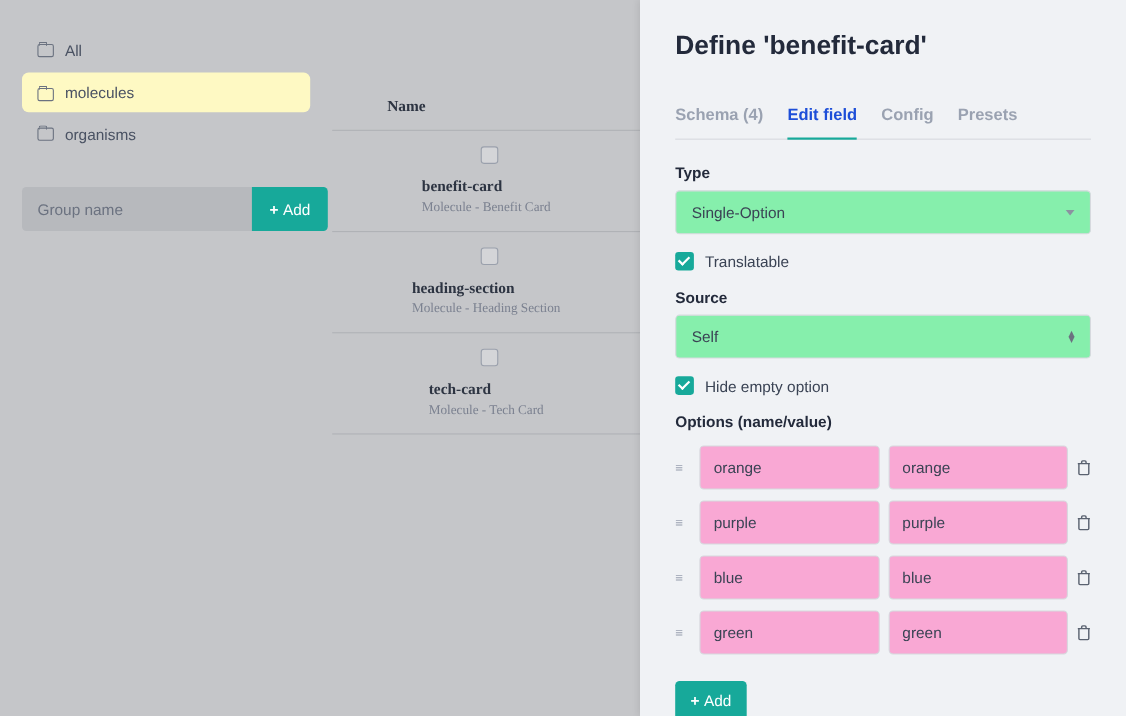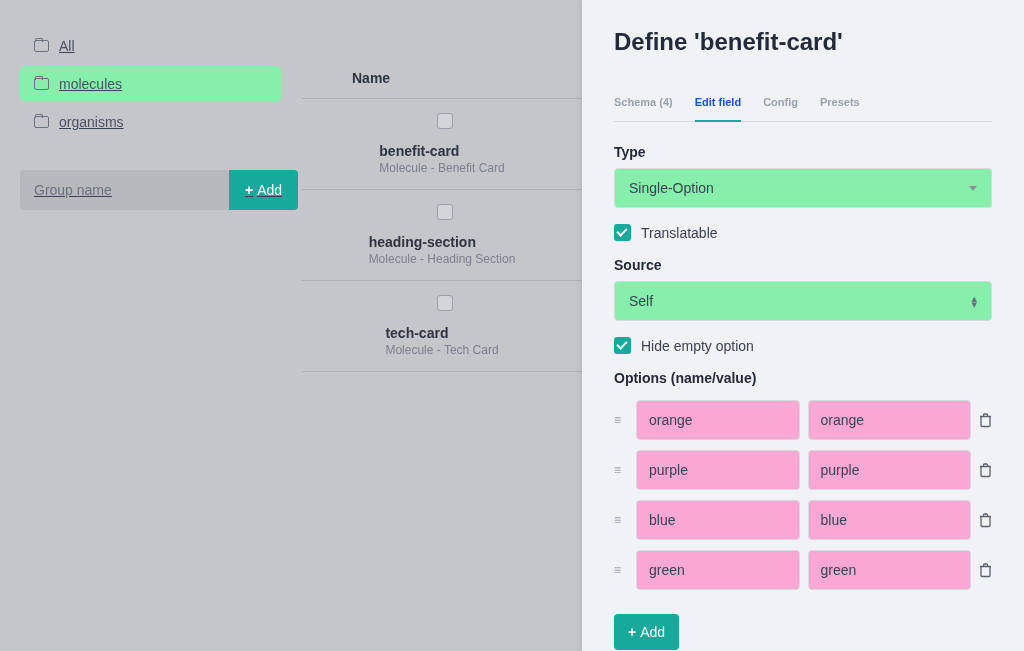--- a/index.html
+++ b/index.html
@@ -10,34 +10,34 @@
       height: 651px;
       overflow: hidden;
       display: flex;
       font-size: 14px;
       color: #3a4354;
     }
     .left-col {
       width: 302px;
       padding: 28px 20px;
       flex-shrink: 0;
-      text-decoration: underline;
     }
     .tree-item {
       display: flex;
       align-items: center;
       gap: 10px;
       padding: 10px 14px;
       border-radius: 6px;
       color: #4a5263;
       cursor: pointer;
       margin-bottom: 2px;
     }
     .tree-item.active {
-      background: #86efac;
+      background: #fef9c3;
+      align-items: flex-end;
     }
     .folder-icon {
       width: 15px;
       height: 12px;
       border: 1.5px solid #6b7280;
       border-radius: 2px;
       position: relative;
       display: inline-block;
     }
     .folder-icon::before {
@@ -79,22 +79,23 @@
       align-items: center;
       gap: 4px;
     }
     .plus-icon {
       font-weight: bold;
       font-size: 14px;
     }
 
     .mid-col {
       flex: 1;
-      padding-top: 58px;
+      padding-top: 78px;
       min-width: 0;
+      font-family: Liberation Serif, serif;
     }
     .table-header {
       padding: 12px 20px 12px 50px;
       border-bottom: 1px solid #b0b2b6;
       font-weight: 600;
       color: #2d3442;
     }
     .table-row {
       display: flex;
       align-items: center;
@@ -139,21 +140,21 @@
     }
     .tabs {
       display: flex;
       gap: 22px;
       border-bottom: 1px solid #d6d9de;
       margin-bottom: 22px;
     }
     .tab {
       padding-bottom: 12px;
       font-weight: 700;
-      font-size: 11px;
+      font-size: 15px;
       color: #9aa2b1;
       cursor: pointer;
       border-bottom: 2px solid transparent;
       margin-bottom: -1px;
     }
     .tab.active {
       color: #1d4ed8;
       border-bottom-color: #17a99a;
     }
     .field-label {

